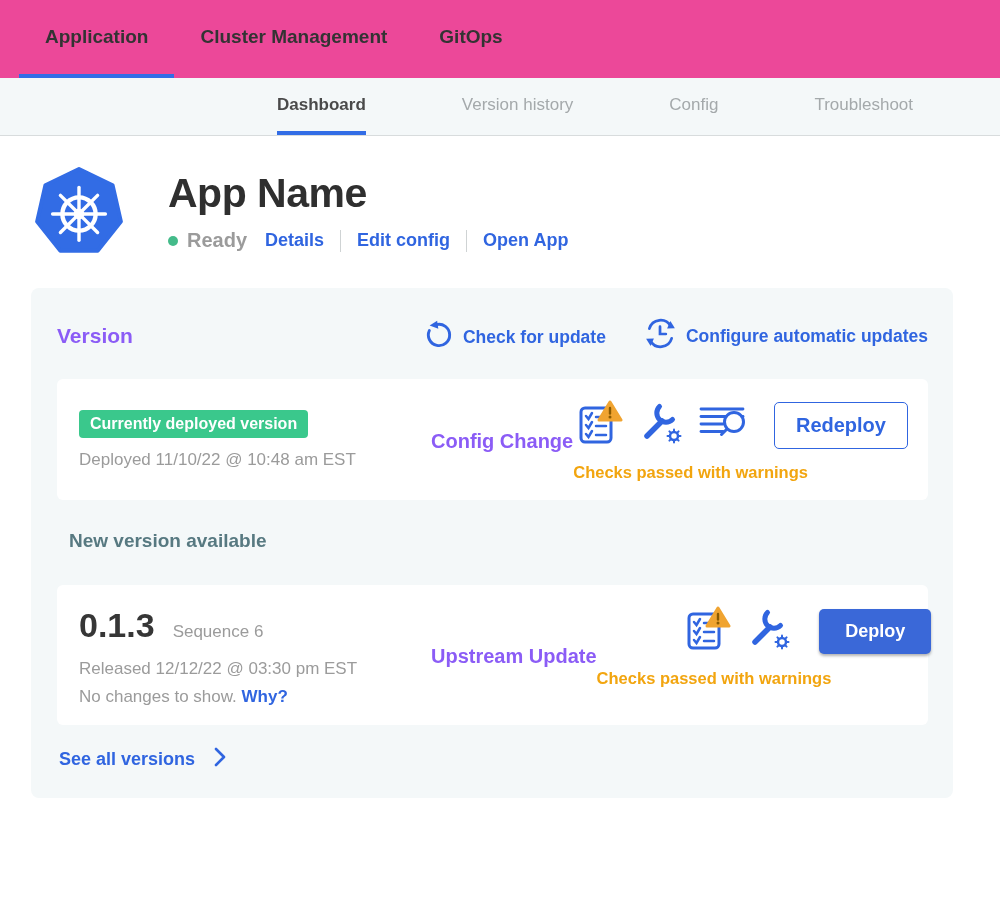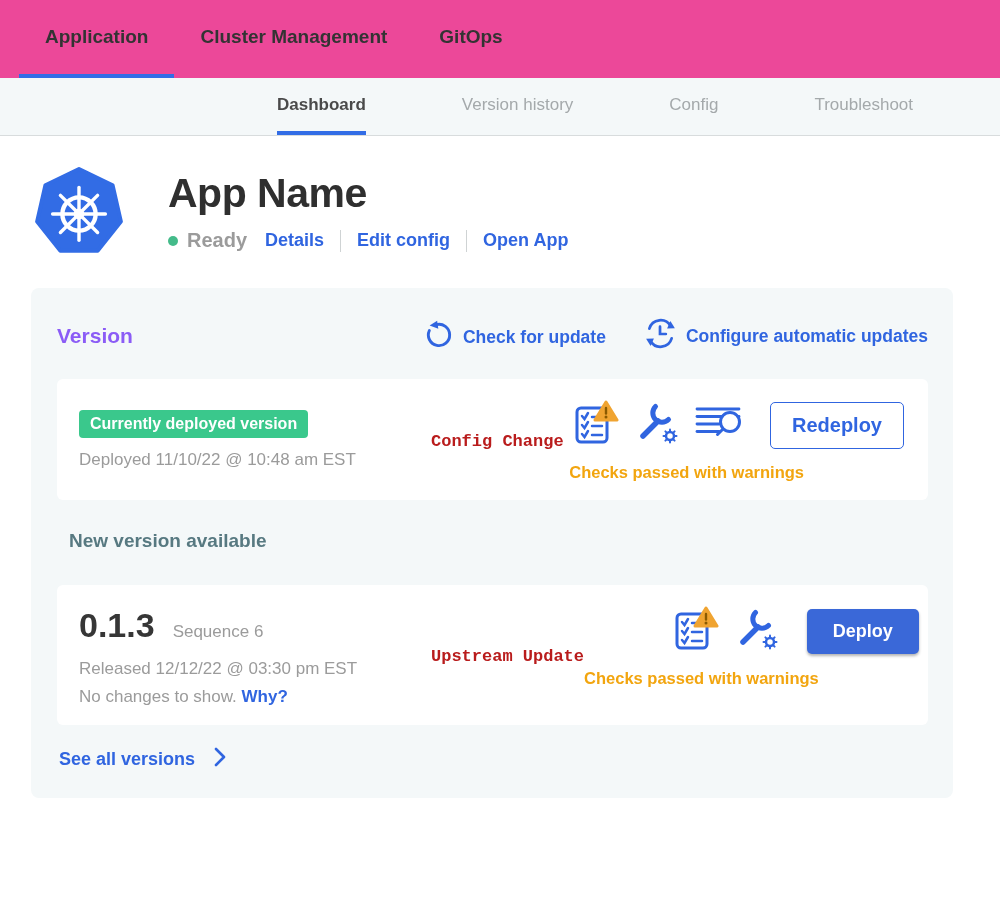--- a/index.html
+++ b/index.html
@@ -44,21 +44,21 @@
   .v-row { position:relative; display:flex; align-items:baseline; }
   .v-number { font-size:34px; font-weight:800; color:#363636; }
   .v-seq { margin-left:18px; font-size:17px; color:#9b9b9b; }
   .ellipse-svg { position:absolute; left:76px; top:-16px; pointer-events:none;
                  filter:drop-shadow(3px 4px 3px rgba(70,70,70,0.55)); }
   .deployed-badge { display:inline-block; margin-top:10px; background:#3ac88c; color:#fff;
                     font-size:16px; font-weight:700; padding:5px 11px; border-radius:4px; }
   .v-meta { margin-top:12px; color:#9b9b9b; font-size:17px; font-weight:500; }
   .v-nochanges { margin-top:8px; color:#9b9b9b; font-size:17px; font-weight:500; }
   .why-link { color:#3065e0; font-weight:700; cursor:pointer; }
-  .v-source { align-self:center; font-size:17px; font-weight:700; color:#b91c1c; white-space:nowrap;font-family:Liberation Mono, monospace; }
+  .v-source { align-self:center; font-size:20px; font-weight:700; color:#8b5cf6; white-space:nowrap; }
   .v-right { margin-left:auto; display:flex; flex-direction:column; align-items:flex-end; }
   .action-row { display:flex; align-items:center; gap:15px; }
   .check-icon { cursor:pointer; }
   .btn-redeploy { font-size:20px; font-weight:700; color:#3065e0; background:#fff;
                   border:1.5px solid #3065e0; border-radius:5px; padding:11px 21px; margin-left:12px;
                   cursor:pointer; font-family:inherit; }
   .btn-deploy { font-size:18px; font-weight:700; color:#fff; background:#3a68d8; border:none;
                 border-radius:5px; padding:12px 26px; margin-left:12px; cursor:pointer;
                 font-family:inherit; box-shadow:0 2px 3px rgba(0,0,0,0.3); }
   .checks-text { margin-top:13px; color:#f2a50f; font-weight:700; font-size:16.5px;

